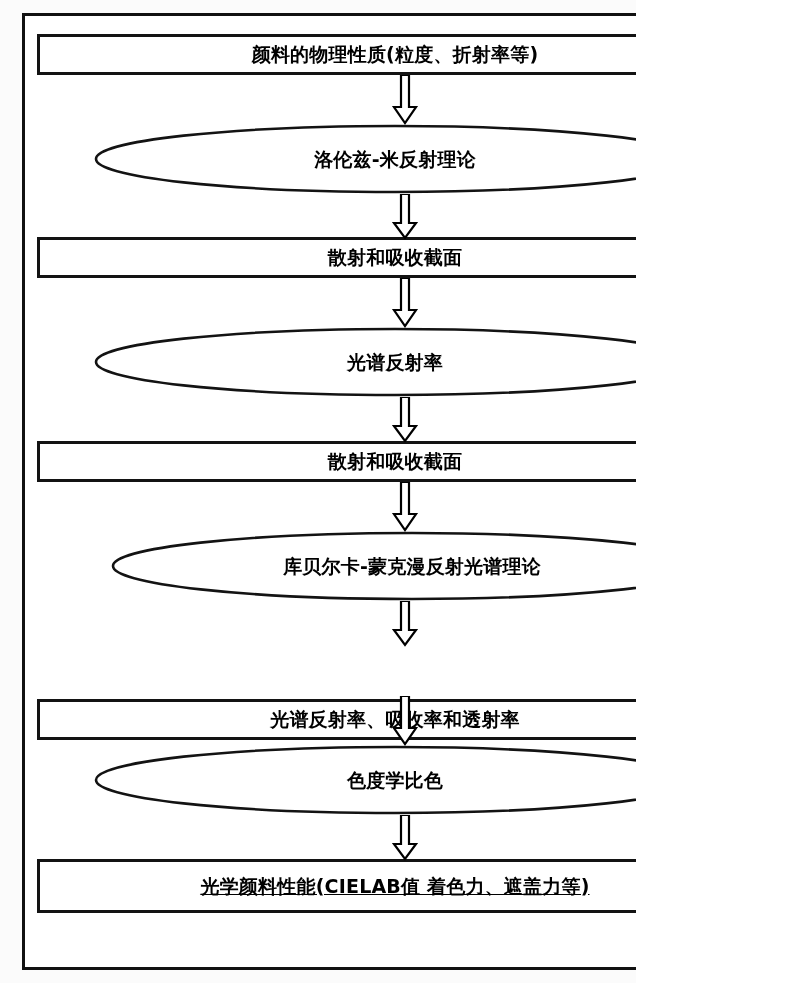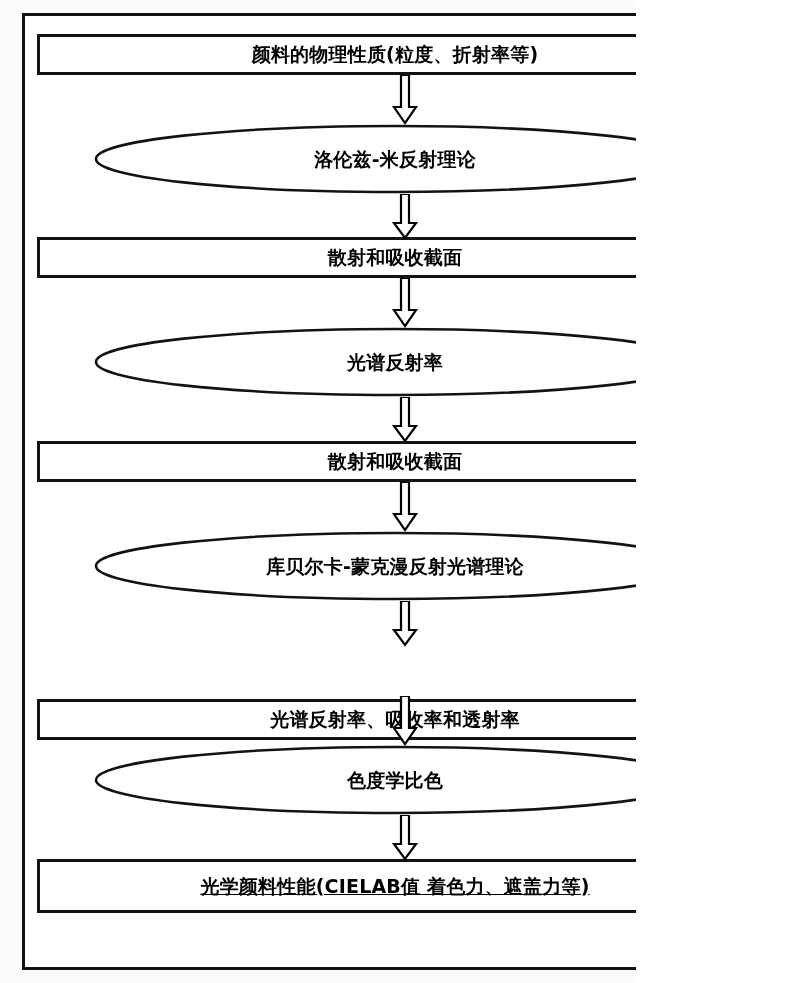--- a/index.html
+++ b/index.html
@@ -119,21 +119,21 @@
     </svg>
 
     <div class="node-box" style="left:12px; top:425px; width:716px; height:41px;">
       <span class="node-label">散射和吸收截面</span>
     </div>
 
     <svg class="connector" style="left:365px; top:466px;" width="30" height="50" viewBox="0 0 30 50">
       <path d="M11,0 L19,0 L19,32 L26,32 L15,48 L4,32 L11,32 Z" fill="#ffffff" stroke="#000000" stroke-width="2.2" stroke-linejoin="miter"></path>
     </svg>
 
-    <div class="node-ellipse" style="left:69px; top:515px; width:602px; height:70px;">
+    <div class="node-ellipse" style="left:86px; top:515px; width:602px; height:70px;">
       <svg width="602" height="70" viewBox="0 0 602 70">
         <ellipse cx="301" cy="35" rx="299" ry="33" fill="#ffffff" stroke="#131313" stroke-width="2.6"></ellipse>
       </svg>
       <span class="node-label">库贝尔卡-蒙克漫反射光谱理论</span>
     </div>
 
     <svg class="connector" style="left:365px; top:585px;" width="30" height="46" viewBox="0 0 30 46">
       <path d="M11,0 L19,0 L19,29 L26,29 L15,44 L4,29 L11,29 Z" fill="#ffffff" stroke="#000000" stroke-width="2.2" stroke-linejoin="miter"></path>
     </svg>
 

